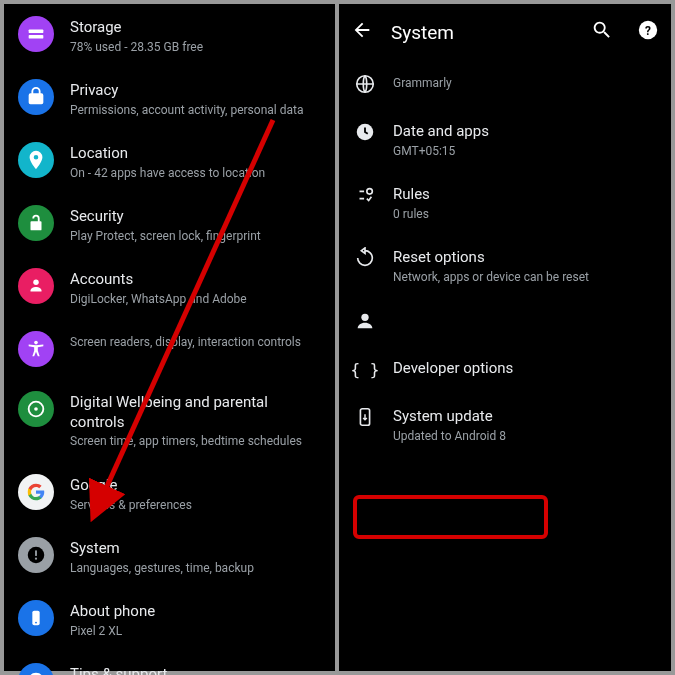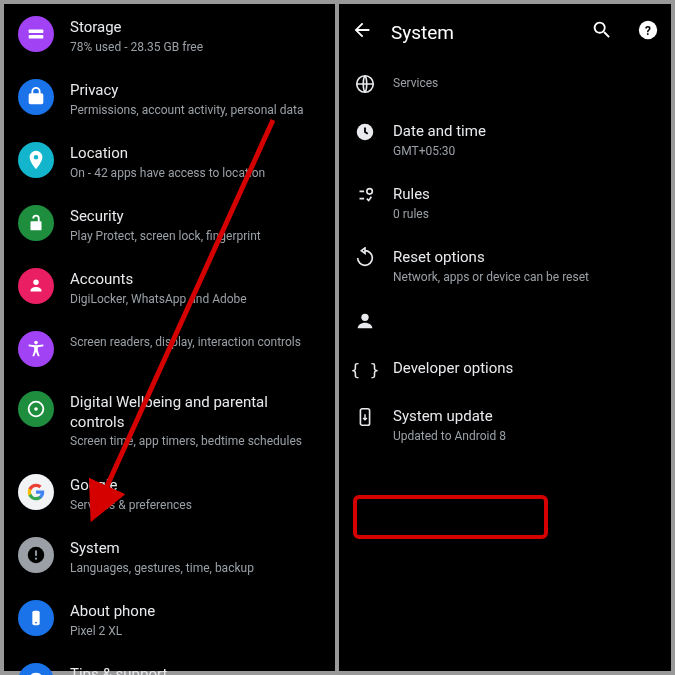--- a/index.html
+++ b/index.html
@@ -171,33 +171,33 @@
   </div>
 
   <div class="item">
     <div class="icn flat">
         <svg viewBox="0 0 24 24" fill="none" stroke="#e8eaed" stroke-width="1.8">
           <circle cx="12" cy="12" r="9"></circle>
           <path d="M3 12h18M12 3c2.5 3 2.5 15 0 18M12 3c-2.5 3-2.5 15 0 18"></path>
         </svg>
       </div>
     <div class="txt">
-        <div class="sub">Services</div>
+        <div class="sub">Grammarly</div>
       </div>
   </div>
   <div class="item">
     <div class="icn flat">
         <svg viewBox="0 0 24 24" fill="#e8eaed">
           <circle cx="12" cy="12" r="9"></circle>
           <path d="M12 7v5l3 2" stroke="#000" stroke-width="2" fill="none"></path>
         </svg>
       </div>
     <div class="txt">
-        <div class="ttl">Date and time</div>
-        <div class="sub">GMT+05:30</div>
+        <div class="ttl">Date and apps</div>
+        <div class="sub">GMT+05:15</div>
       </div>
   </div>
   <div class="item">
     <div class="icn flat">
         <svg viewBox="0 0 24 24" fill="none" stroke="#e8eaed" stroke-width="1.8">
           <path d="M6 8h5M6 16h5"></path>
           <circle cx="17" cy="8" r="3"></circle>
           <path d="M14 16l2 2 3-4"></path>
         </svg>
       </div>

